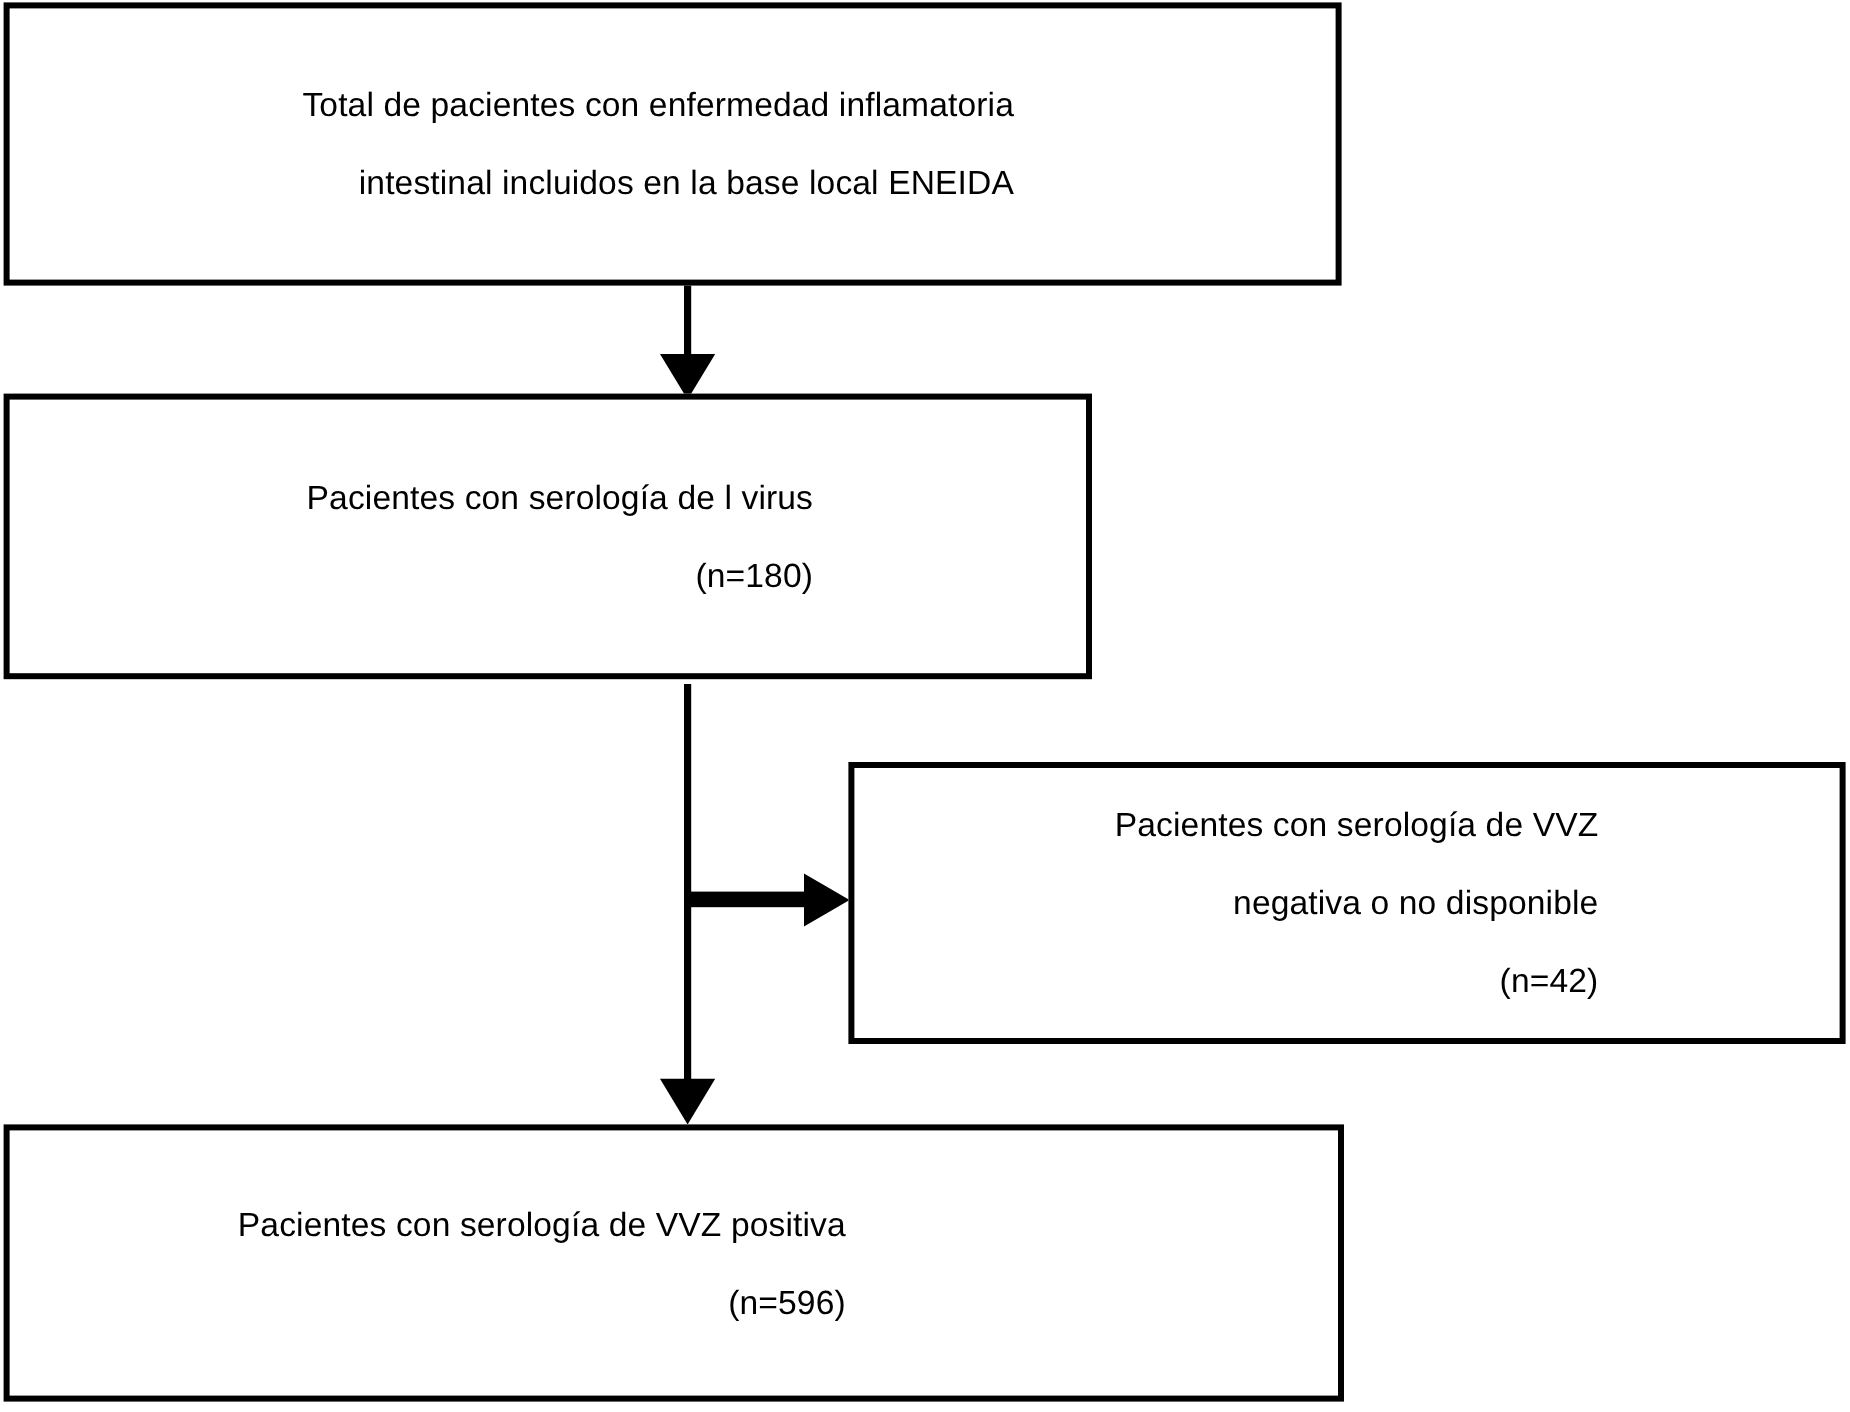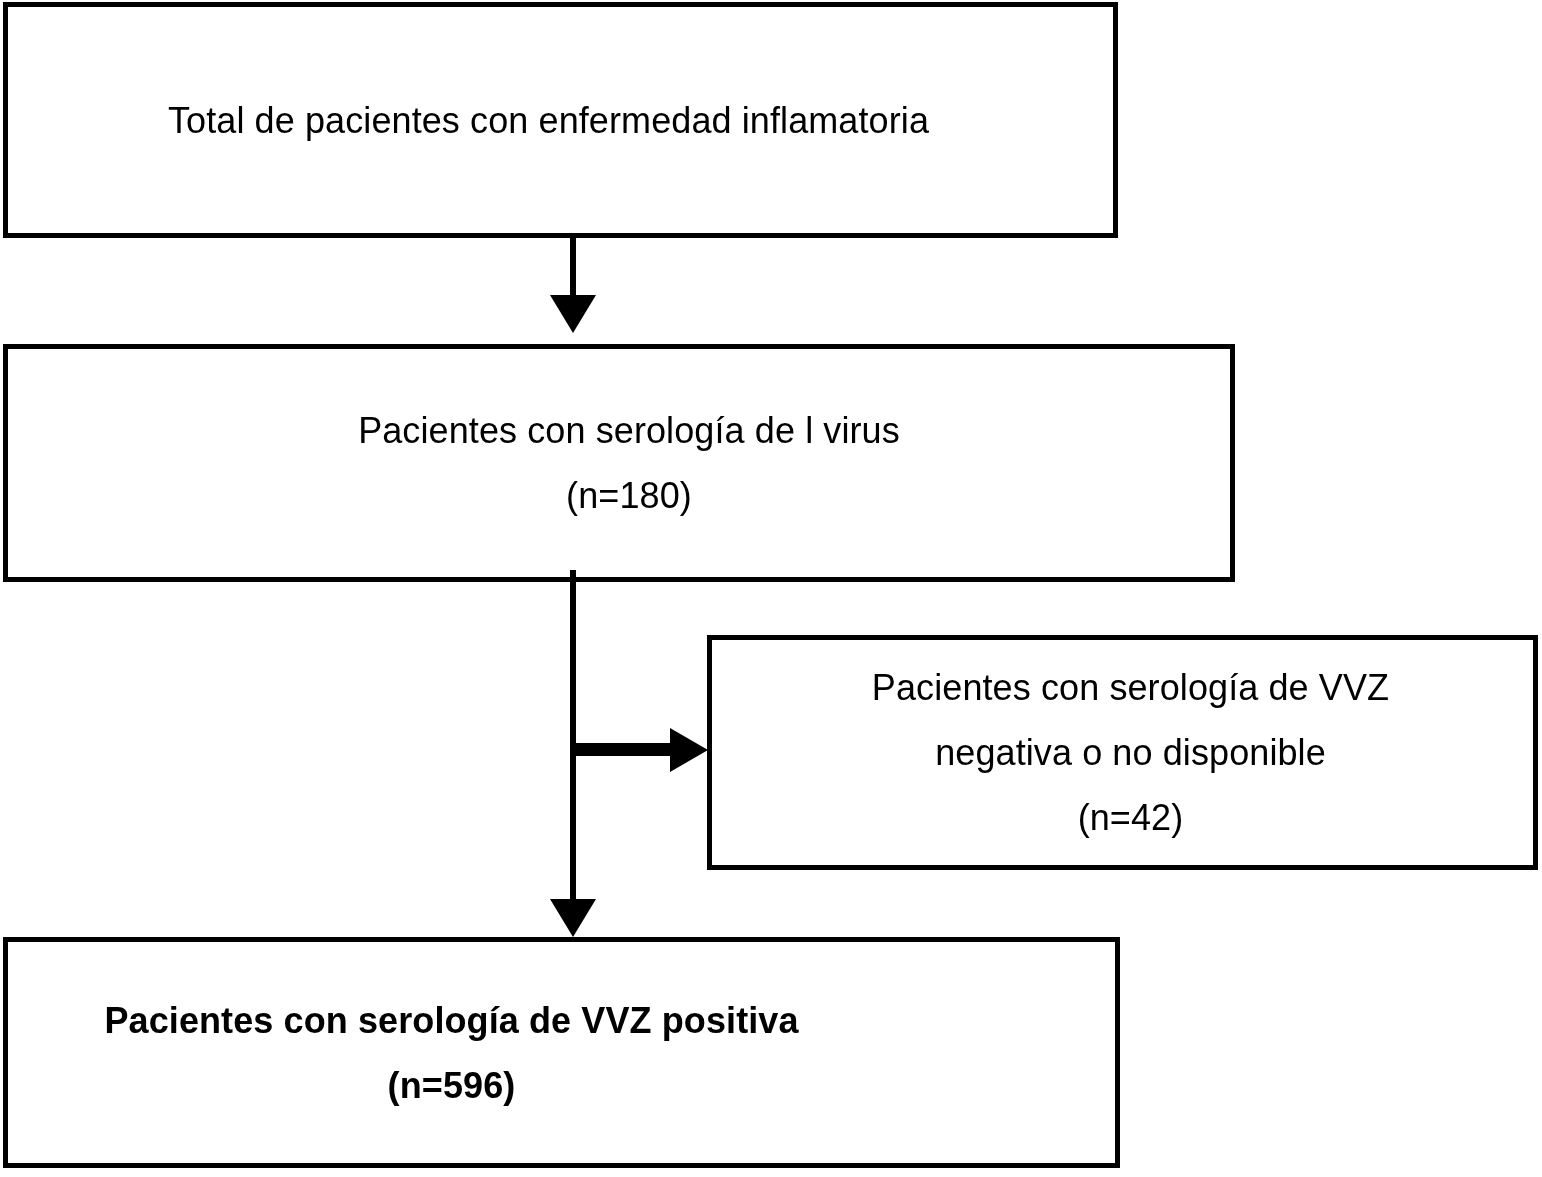--- a/index.html
+++ b/index.html
@@ -21,35 +21,36 @@
     border: 5px solid #000000;
     background: #ffffff;
     display: flex;
     flex-direction: column;
     align-items: center;
     justify-content: center;
     text-align: center;
   }
   .node-line {
     color: #000000;
-    font-size: 36px;
+    font-size: 28px;
     line-height: 65px;
     letter-spacing: 0.1px;
     white-space: pre;
+    text-align: right;
   }
   
   #node-total        { left: 3px;   top: 2px;    width: 1115px; height: 236px; }
-  #node-serology     { left: 3px;   top: 344px;  width: 1232px; height: 238px; }
+  #node-serology     { left: 3px;   top: 328px;  width: 907px; height: 238px; }
   #node-excluded     { left: 707px; top: 635px;  width: 831px;  height: 235px; }
   #node-included     { left: 3px;   top: 937px;  width: 1117px; height: 231px; }
 
   #node-total .node-text    { transform: translate(-12px, 0); }
   #node-serology .node-text { transform: translate(10px, 0); }
   #node-excluded .node-text { transform: translate(8px, 0); }
-  #node-included .node-text { transform: translate(-110px, 0); font-weight: bold; }
+  #node-included .node-text { transform: translate(-110px, 0); }
 
   
   .conn-line {
     position: absolute;
     background: #000000;
   }
   .arrow-down {
     position: absolute;
     width: 0;
     height: 0;
@@ -76,20 +77,21 @@
   #branch-head  { left: 670px; top: 728px; }
 </style>
 </head>
 <body>
 
 <div id="canvas">
 
   <div class="node" id="node-total">
     <div class="node-text">
       <div class="node-line">Total de pacientes con enfermedad inflamatoria</div>
+      <div class="node-line">intestinal incluidos en la base local ENEIDA</div>
     </div>
   </div>
 
   <div class="conn-line" id="arrow1-stem"></div>
   <div class="arrow-down" id="arrow1-head"></div>
 
   <div class="node" id="node-serology">
     <div class="node-text">
       <div class="node-line">Pacientes con serología de l virus</div>
       <div class="node-line">(n=180)</div>

